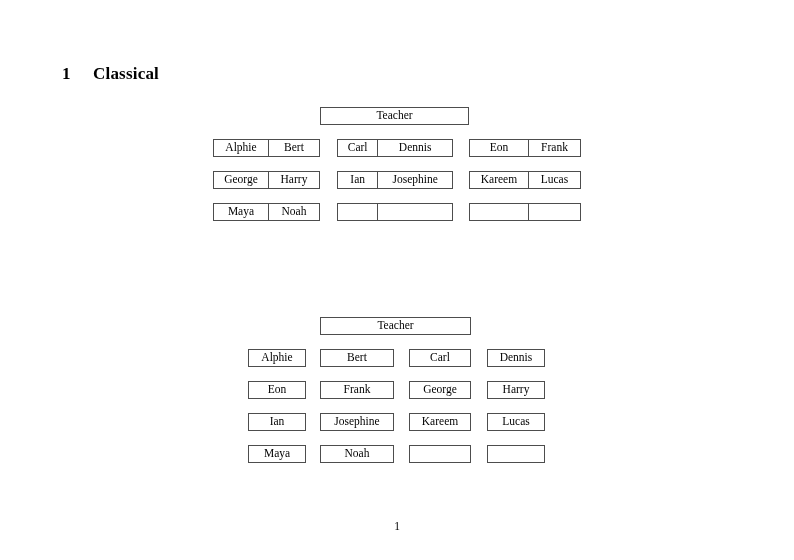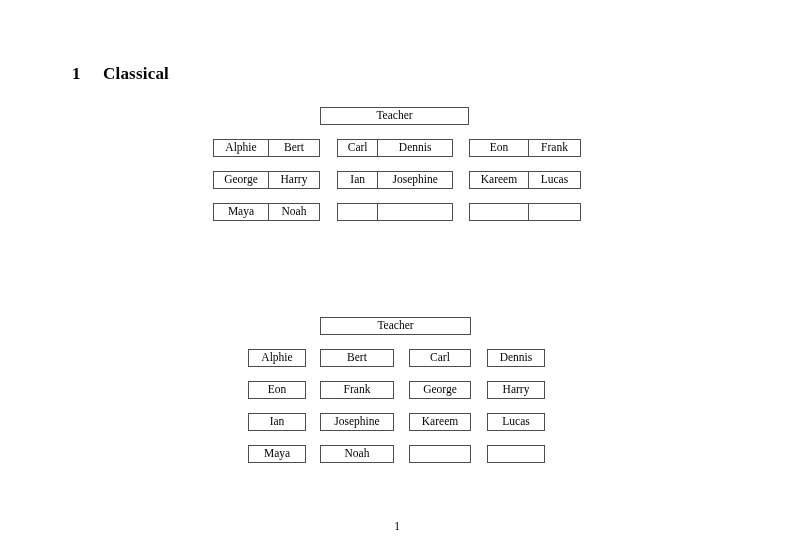--- a/index.html
+++ b/index.html
@@ -32,21 +32,21 @@
     white-space: nowrap;
   }
   .section-heading .num {
     display: inline-block;
     width: 31px;
   }
   .section-heading .title {
     display: inline-block;
   }
 
-  #heading-classical   { left: 72px;  top: 64px; }
+  #heading-classical   { left: 62px;  top: 64px; }
   #heading-distributed { left: 66px;  top: 275px; }
 
   
   .node-box {
     position: absolute;
     height: 18px;
     box-sizing: border-box;
     border: 1px solid #4d4d4d;
     background: #ffffff;
     display: flex;

